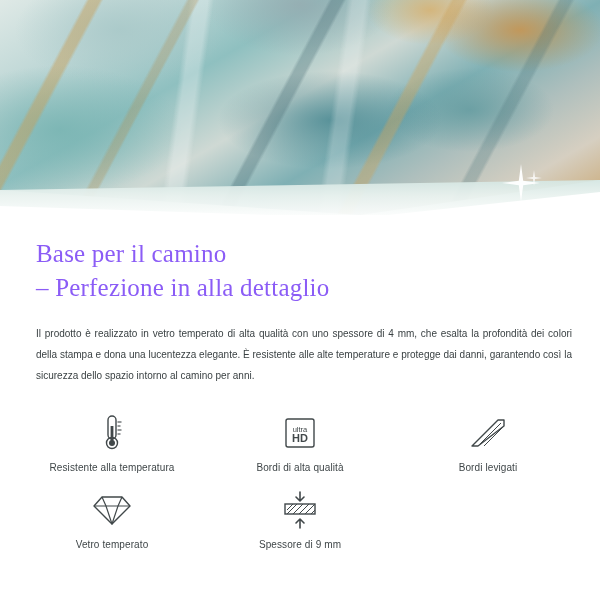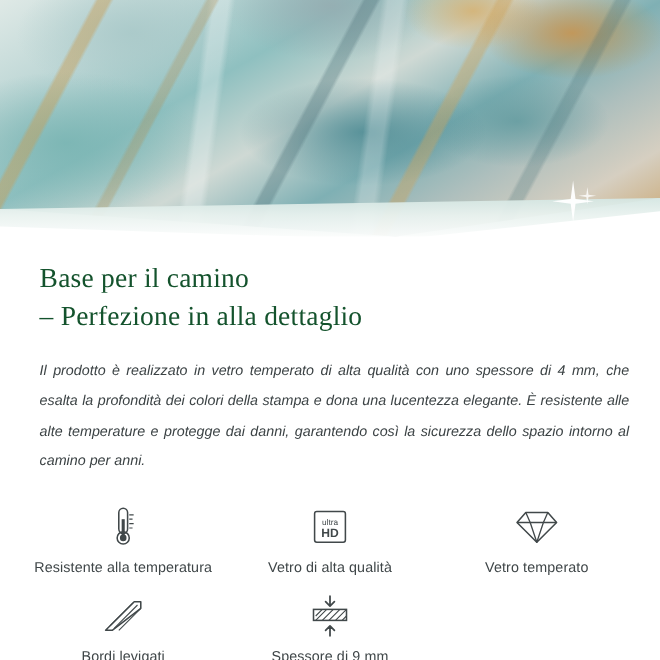--- a/index.html
+++ b/index.html
@@ -64,34 +64,33 @@
     pointer-events: none;
   }
 
   
   .headline {
     margin: 22px 0 0 36px;
     width: 520px;
     font-family: "Liberation Serif", serif;
     font-size: 25px;
     line-height: 1.36;
-    color: #14532d;
+    color: #8b5cf6;
     font-weight: 400;
     letter-spacing: .2px;
   }
   .headline .l2 { display: block; }
 
   .body-copy {
     margin: 18px 0 0 36px;
     width: 536px;
-    font-size: 13px;
+    font-size: 10px;
     line-height: 2.1;
     color: #3b4244;
     text-align: justify;
-    font-style: italic;
   }
 
   
   .features {
     margin: 24px 0 0 0;
     display: grid;
     grid-template-columns: repeat(3, 1fr);
     row-gap: 14px;
     padding: 0 18px;
   }
@@ -102,21 +101,21 @@
     justify-content: flex-start;
   }
   .feature-icon {
     height: 46px;
     display: flex;
     align-items: center;
     justify-content: flex-end;
   }
   .feature-label {
     margin-top: 6px;
-    font-size: 13px;
+    font-size: 10px;
     color: #3f4648;
     text-align: center;
     letter-spacing: .1px;
   }
   svg { display: block; }
 </style>
 </head>
 <body>
 
 <div class="page">
@@ -157,49 +156,49 @@
     </div>
 
     <div class="feature">
       <div class="feature-icon">
         <svg width="40" height="40" viewBox="0 0 40 40">
           <rect x="6" y="6" width="28" height="28" rx="2" fill="none" stroke="#41484a" stroke-width="1.4"></rect>
           <text x="20" y="18.5" text-anchor="middle" font-family="Liberation Sans, sans-serif" font-size="7.5" fill="#41484a">ultra</text>
           <text x="20" y="29" text-anchor="middle" font-family="Liberation Sans, sans-serif" font-size="11" font-weight="bold" fill="#41484a">HD</text>
         </svg>
       </div>
-      <div class="feature-label">Vetro di alta qualità</div>
-    </div>
-
-
-    <div class="feature">
-      <div class="feature-icon">
-        <svg width="42" height="38" viewBox="0 0 42 38">
-          <path d="M11 6 H31 L39 15 L21 33 L3 15 Z" fill="none" stroke="#41484a" stroke-width="1.4" stroke-linejoin="round"></path>
-          <path d="M3 15 H39" stroke="#41484a" stroke-width="1.2"></path>
-          <path d="M11 6 L15 15 L21 33 L27 15 L31 6" fill="none" stroke="#41484a" stroke-width="1.2" stroke-linejoin="round"></path>
-        </svg>
-      </div>
-      <div class="feature-label">Vetro temperato</div>
-    </div>
+      <div class="feature-label">Bordi di alta qualità</div>
+    </div>
+
 
     <div class="feature">
       <div class="feature-icon">
         <svg width="40" height="34" viewBox="0 0 40 34">
           <path d="M4 30 L30 4 L36 4 L36 10 L10 30 Z" fill="none" stroke="#41484a" stroke-width="1.4" stroke-linejoin="round"></path>
           <line x1="12" y1="28" x2="33" y2="7" stroke="#41484a" stroke-width="1"></line>
           <line x1="16" y1="30" x2="36" y2="10" stroke="#41484a" stroke-width="1"></line>
           <line x1="8" y1="26" x2="29" y2="5" stroke="#41484a" stroke-width="1"></line>
         </svg>
       </div>
       <div class="feature-label">Bordi levigati</div>
     </div>
 
     <div class="feature">
       <div class="feature-icon">
+        <svg width="42" height="38" viewBox="0 0 42 38">
+          <path d="M11 6 H31 L39 15 L21 33 L3 15 Z" fill="none" stroke="#41484a" stroke-width="1.4" stroke-linejoin="round"></path>
+          <path d="M3 15 H39" stroke="#41484a" stroke-width="1.2"></path>
+          <path d="M11 6 L15 15 L21 33 L27 15 L31 6" fill="none" stroke="#41484a" stroke-width="1.2" stroke-linejoin="round"></path>
+        </svg>
+      </div>
+      <div class="feature-label">Vetro temperato</div>
+    </div>
+
+    <div class="feature">
+      <div class="feature-icon">
         <svg width="42" height="42" viewBox="0 0 42 42">
           <path d="M21 3 V11 M17 8 L21 12 L25 8" fill="none" stroke="#41484a" stroke-width="1.6" stroke-linecap="round" stroke-linejoin="round"></path>
           <rect x="6" y="15" width="30" height="10" fill="none" stroke="#41484a" stroke-width="1.4"></rect>
           <path d="M8 25 L18 15 M14 25 L24 15 M20 25 L30 15 M26 25 L36 15 M32 25 L36 21 M8 21 L14 15" stroke="#41484a" stroke-width="1"></path>
           <path d="M21 39 V31 M17 34 L21 30 L25 34" fill="none" stroke="#41484a" stroke-width="1.6" stroke-linecap="round" stroke-linejoin="round"></path>
         </svg>
       </div>
       <div class="feature-label">Spessore di 9 mm</div>
     </div>
 

